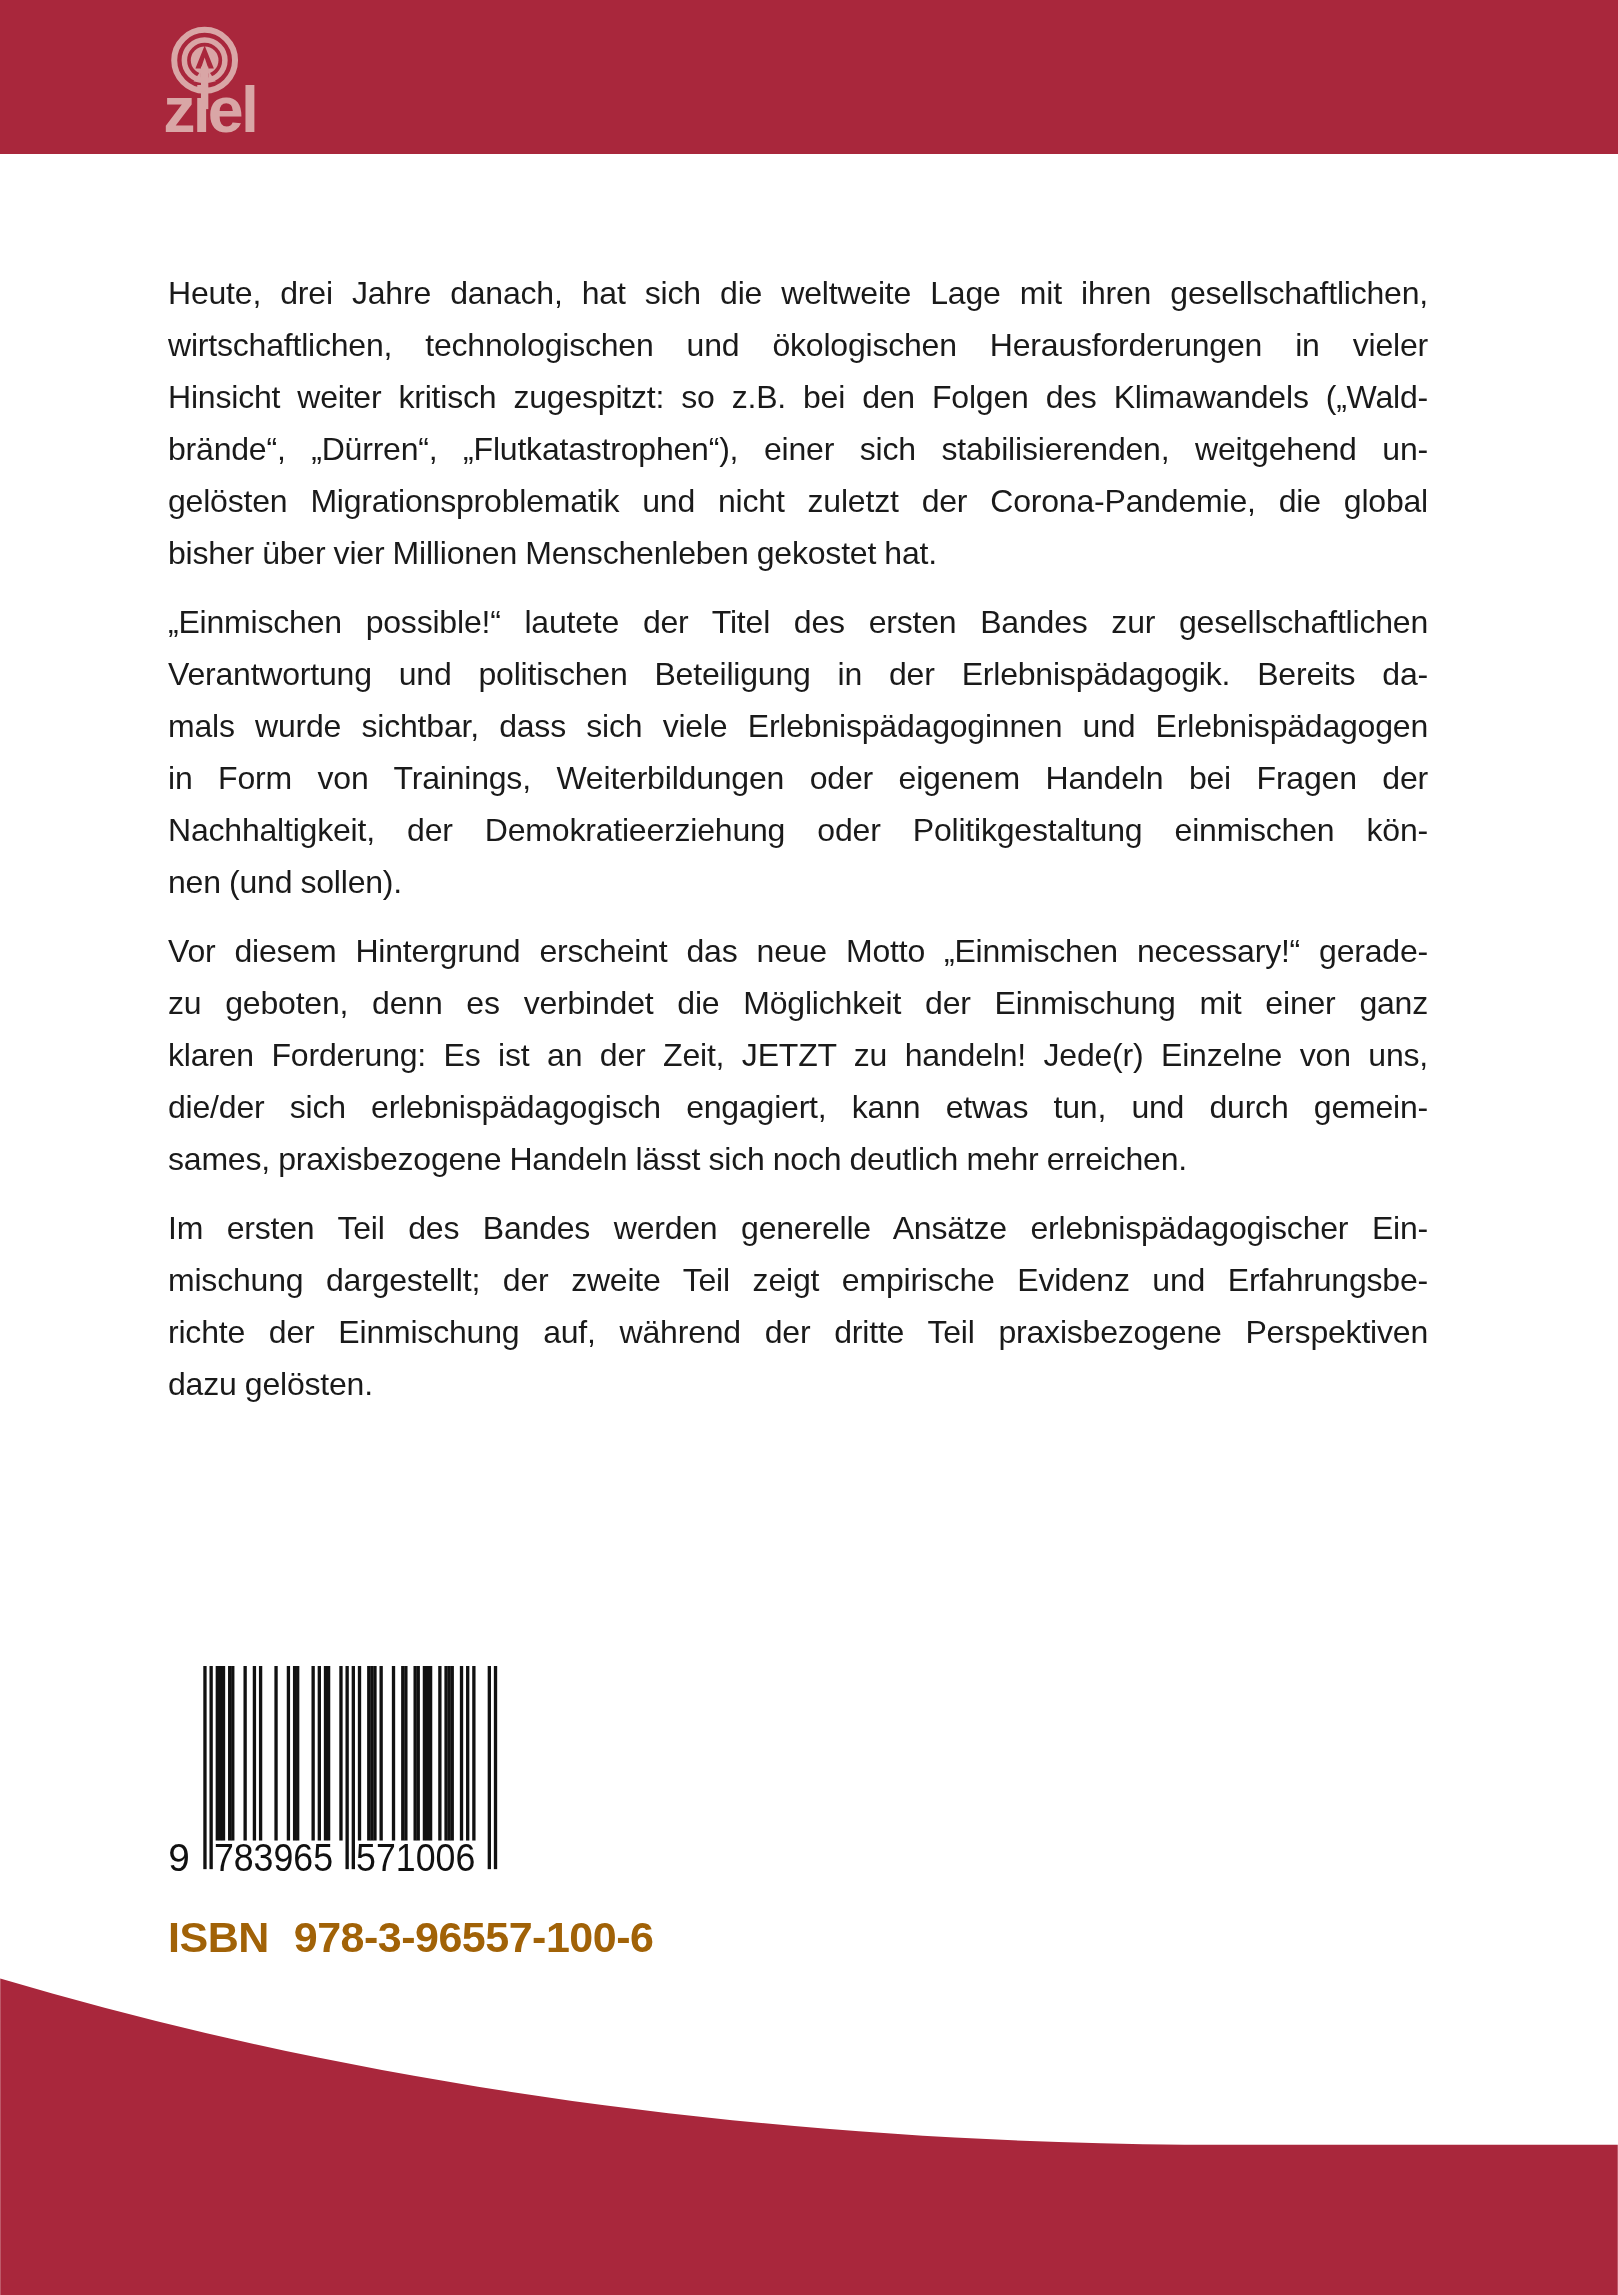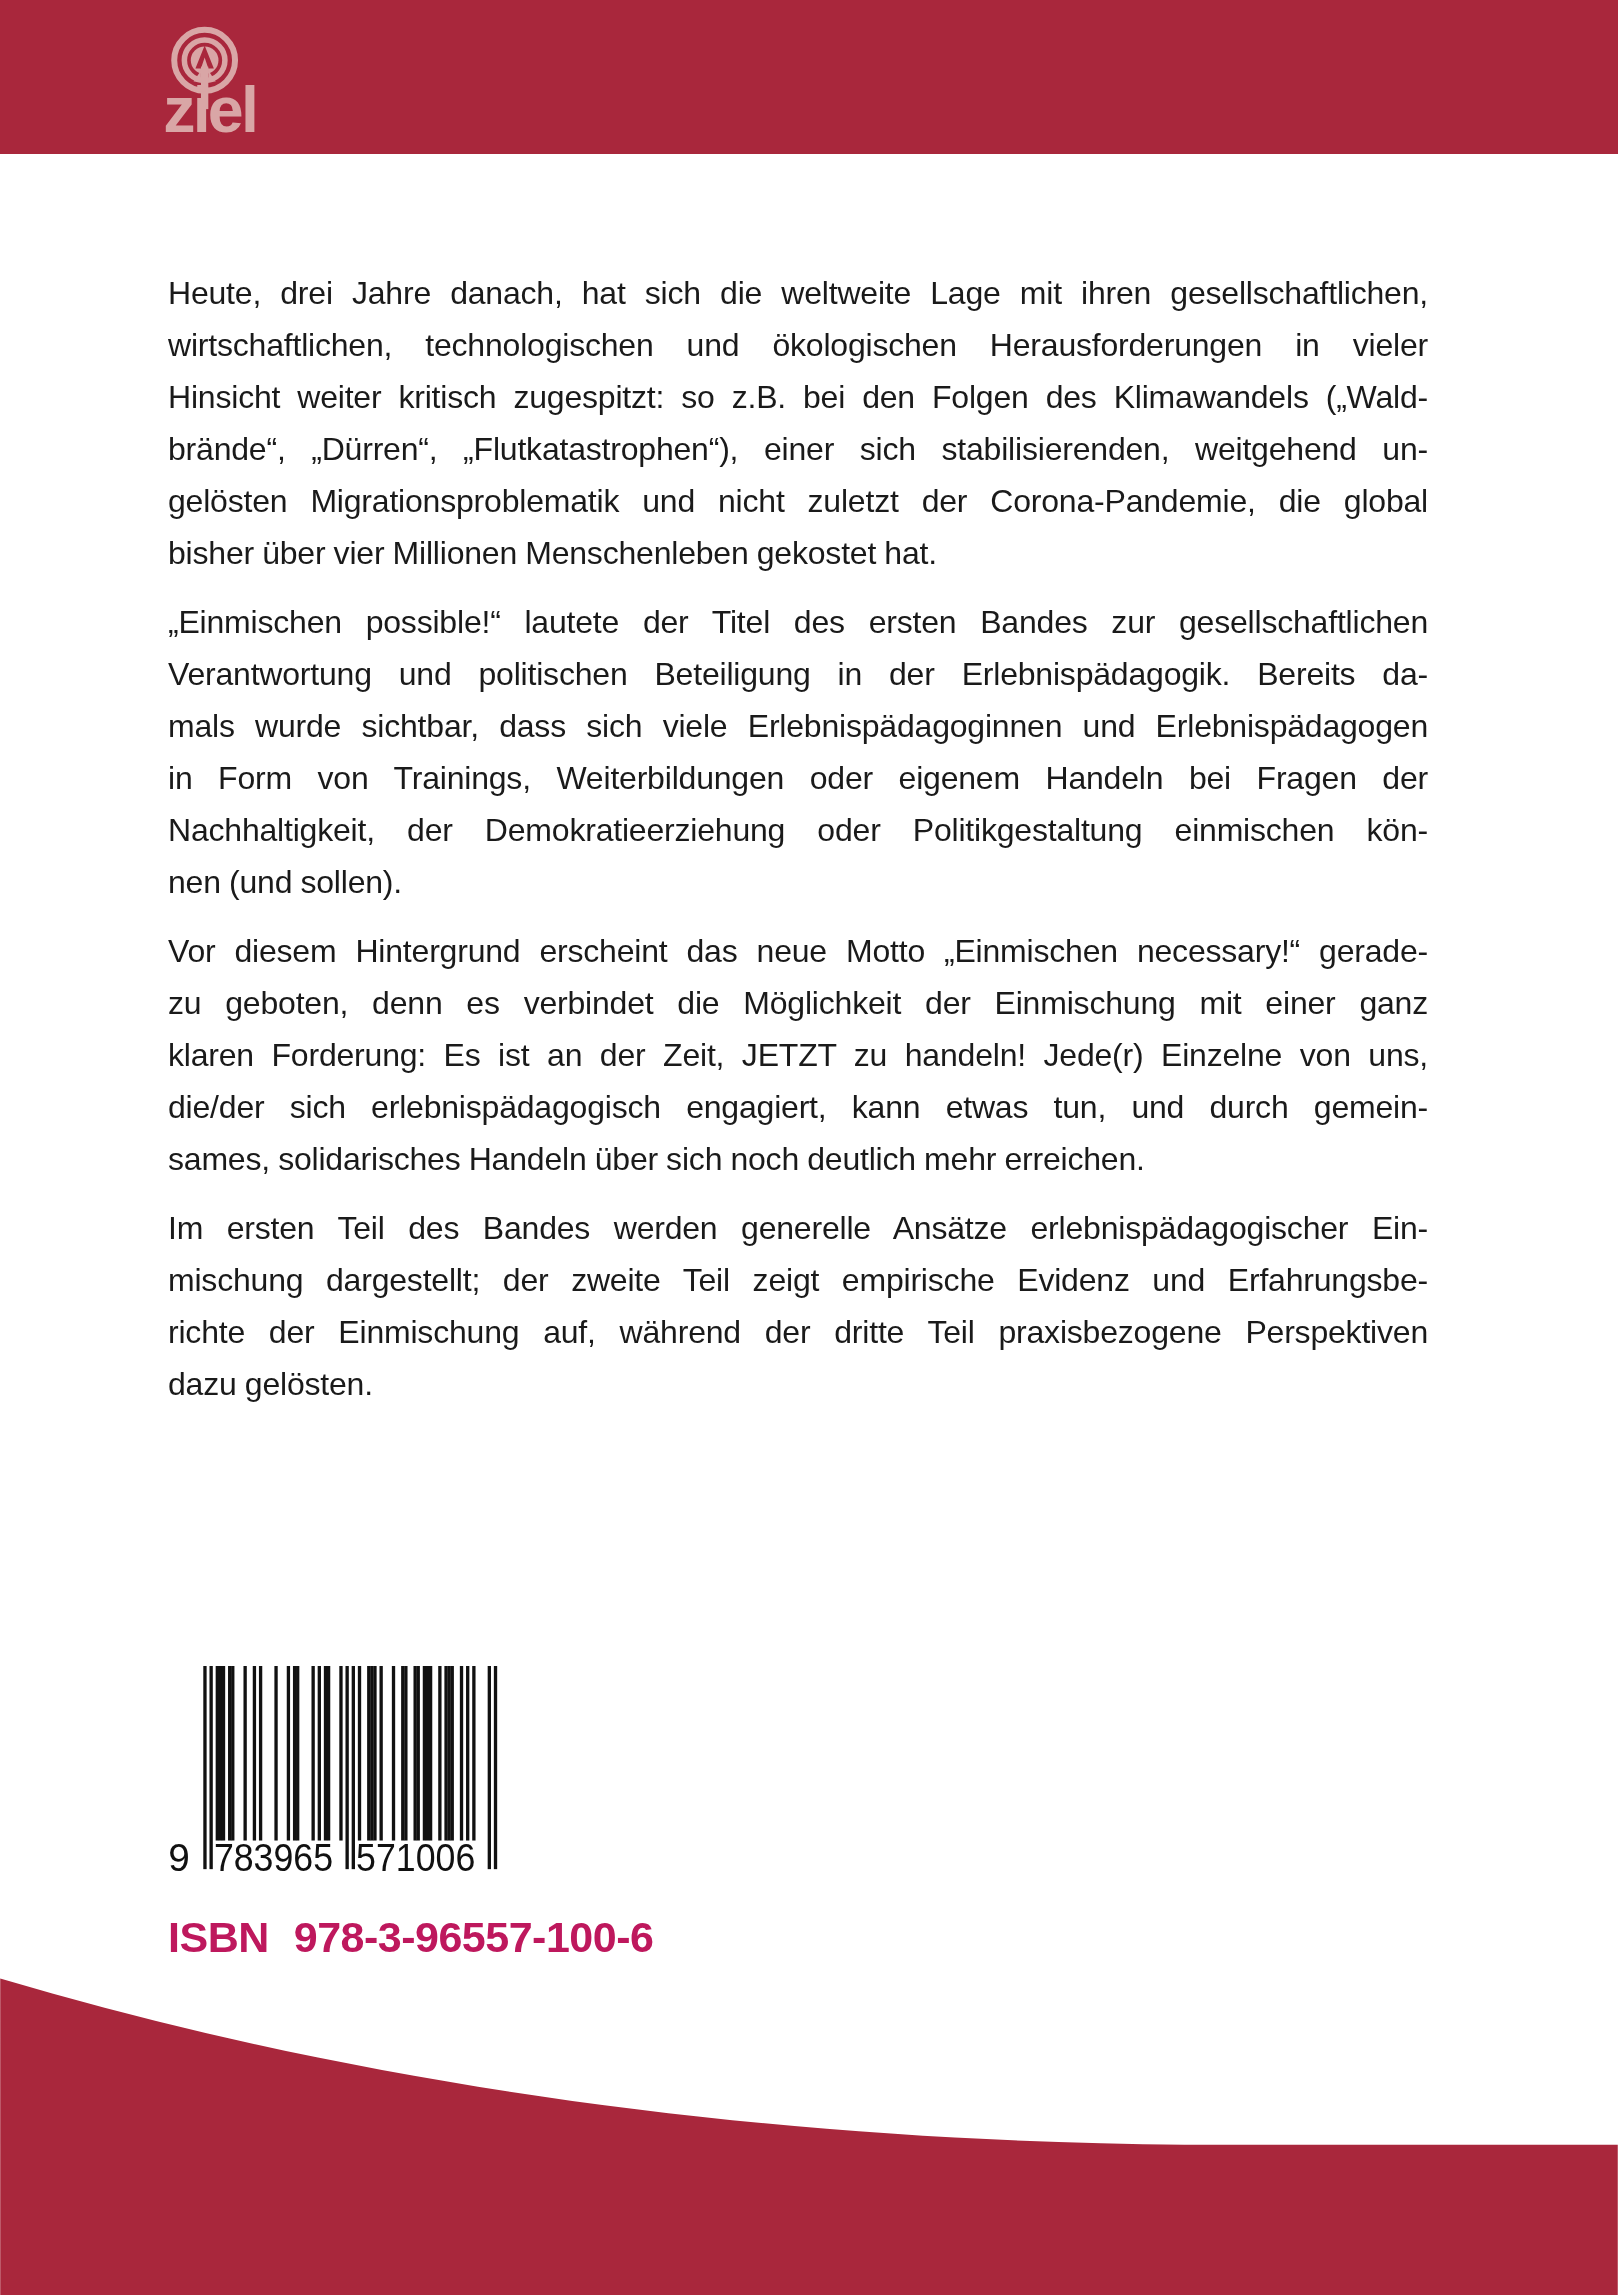--- a/index.html
+++ b/index.html
@@ -51,21 +51,21 @@
   .barcode-digits {
     font-family: "Liberation Sans", sans-serif;
     font-weight: normal;
   }
   .isbn {
     position: absolute;
     left: 168px; top: 1913px;
     font-size: 43px;
     font-weight: bold;
     letter-spacing: -0.5px;
-    color: #be185d;
+    color: #a16207;
     white-space: nowrap;
   }
   .isbn .num { margin-left: 25px; }
   .swoosh-svg {
     position: absolute;
     left: 0; top: 1943px;
   }
 </style>
 </head>
 <body>
@@ -102,21 +102,21 @@
         <div class="line">mals wurde sichtbar, dass sich viele Erlebnispädagoginnen und Erlebnispädagogen</div>
         <div class="line">in Form von Trainings, Weiterbildungen oder eigenem Handeln bei Fragen der</div>
         <div class="line">Nachhaltigkeit, der Demokratieerziehung oder Politikgestaltung einmischen kön-</div>
         <div class="line last">nen (und sollen).</div>
       </div>
       <div class="para">
         <div class="line">Vor diesem Hintergrund erscheint das neue Motto „Einmischen necessary!“ gerade-</div>
         <div class="line">zu geboten, denn es verbindet die Möglichkeit der Einmischung mit einer ganz</div>
         <div class="line">klaren Forderung: Es ist an der Zeit, JETZT zu handeln! Jede(r) Einzelne von uns,</div>
         <div class="line">die/der sich erlebnispädagogisch engagiert, kann etwas tun, und durch gemein-</div>
-        <div class="line last">sames, solidarisches Handeln über sich noch deutlich mehr erreichen.</div>
+        <div class="line last">sames, praxisbezogene Handeln lässt sich noch deutlich mehr erreichen.</div>
       </div>
       <div class="para">
         <div class="line">Im ersten Teil des Bandes werden generelle Ansätze erlebnispädagogischer Ein-</div>
         <div class="line">mischung dargestellt; der zweite Teil zeigt empirische Evidenz und Erfahrungsbe-</div>
         <div class="line">richte der Einmischung auf, während der dritte Teil praxisbezogene Perspektiven</div>
         <div class="line last">dazu gelösten.</div>
       </div>
     </div>
 
   <svg class="barcode-svg" width="333" height="217" viewBox="0 0 720 470">

